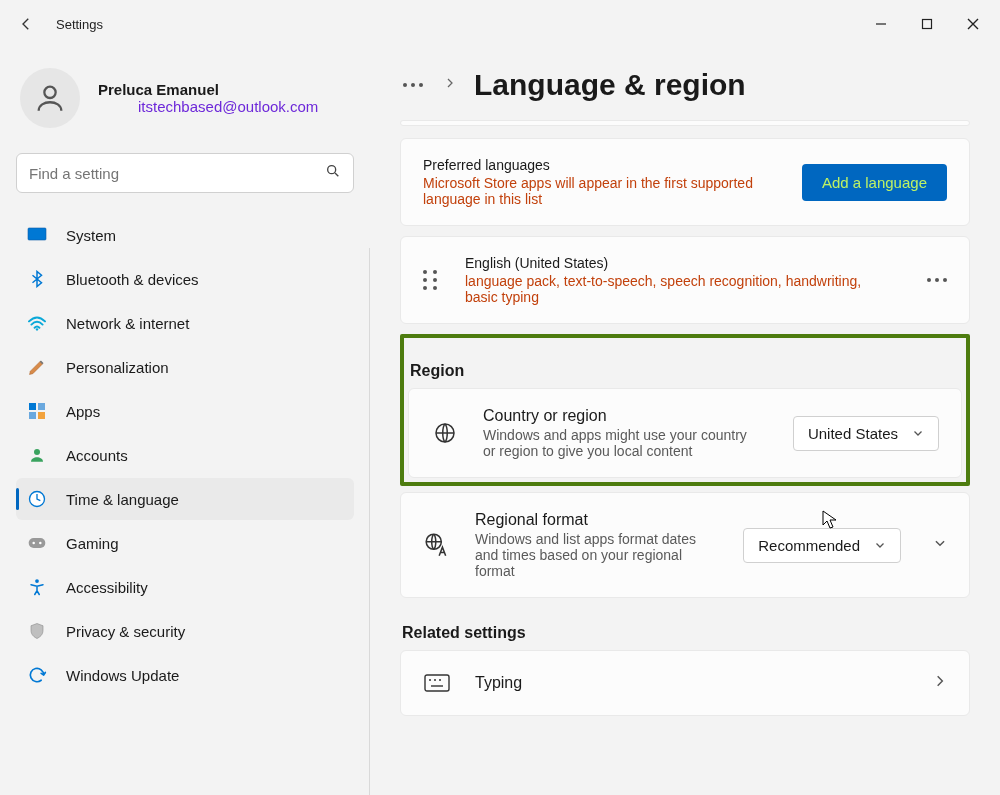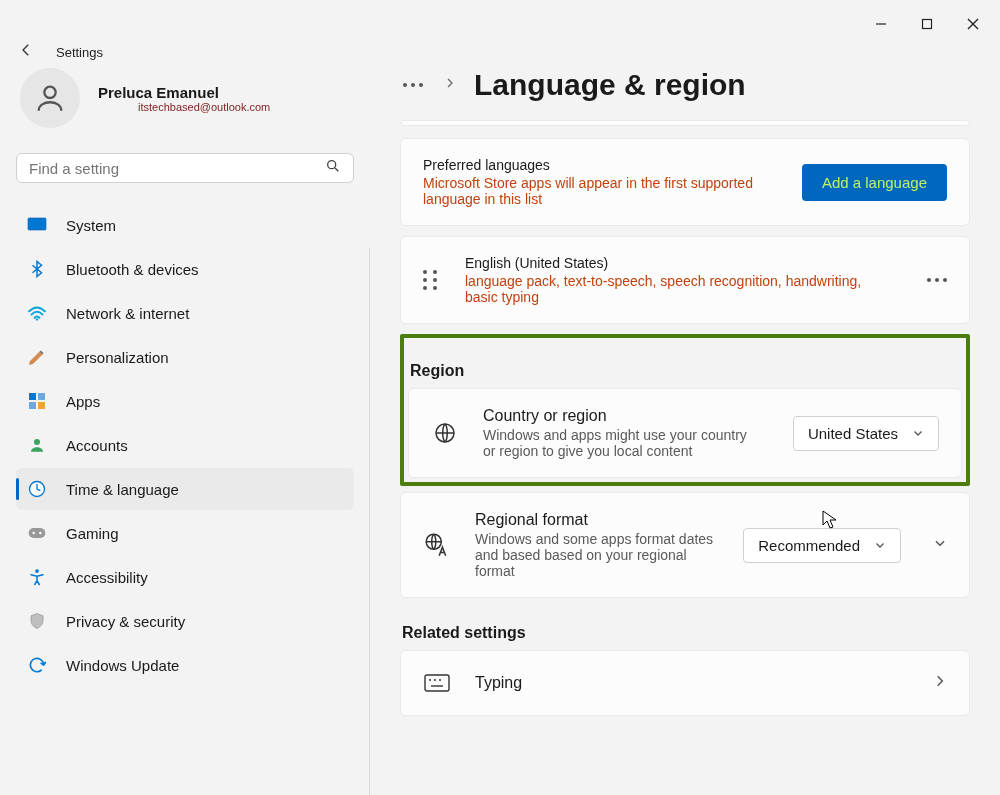--- a/index.html
+++ b/index.html
@@ -21,25 +21,25 @@
   .titlebar .winbtn {
     width: 46px;
     height: 32px;
     display: flex;
     align-items: center;
     justify-content: center;
     color: #222;
   }
   .header-row {
     position: absolute;
-    top: 12px;
+    top: 0;
     left: 0;
     height: 48px;
     display: flex;
-    align-items: flex-end;
+    align-items: center;
     padding-left: 16px;
     gap: 20px;
   }
   .back-arrow {
     width: 20px; height: 20px; display:flex;align-items:center;justify-content:center;
   }
   .app-title { font-size: 13px; color: #222; }
   .layout { display: flex; height: calc(100% - 48px); }
   .sidebar {
     width: 370px;
@@ -54,25 +54,25 @@
     position: absolute;
     right: 0; top: 200px; width:1px; height:580px;
     background:#d9d9d9;
   }
   .profile { display:flex; align-items:center; gap:18px; padding: 4px 4px 12px 4px; }
   .avatar {
     width: 60px; height: 60px; border-radius: 50%;
     background: #e6e6e6; display:flex; align-items:center; justify-content:center;
   }
   .profile-name { font-size: 15px; font-weight:600; }
-  .profile-email { font-size: 11px; color:#7f1d1d;padding-left:40px; }
+  .profile-email { font-size: 15px; color:#6d28d9;padding-left:40px; }
   .searchbox {
     display:flex; align-items:center; justify-content:space-between;
     background:#fff; border:1px solid #d0d0d0; border-radius:6px;
-    height:30px; padding:0 12px; margin-top:6px; margin-bottom:14px;
+    height:40px; padding:0 12px; margin-top:6px; margin-bottom:14px;
   }
   .searchbox input {
     border:none; outline:none; font-size:15px; background:transparent; flex:1;
   }
   .nav { display:flex; flex-direction:column; gap:2px; overflow-y:auto; }
   .nav-item {
     display:flex; align-items:center; gap:18px;
     height:42px; padding:0 8px 0 10px; border-radius:6px;
     font-size:15px; cursor:default;
     position:relative;
@@ -360,21 +360,21 @@
     <div class="setting-row" style="margin-top:6px">
       <div class="setting-icon">
         <svg width="26" height="26" viewBox="0 0 24 24" fill="none" stroke="#333" stroke-width="1.4">
             <circle cx="9" cy="9" r="7"></circle>
             <path d="M2 9h14M9 2c2.5 2.5 2.5 11.5 0 14M9 2c-2.5 2.5-2.5 11.5 0 14"></path>
             <path d="M14 22l3-8 3 8M15 19h4"></path>
           </svg>
       </div>
       <div class="setting-text">
         <div class="setting-title">Regional format</div>
-        <div class="setting-sub">Windows and some apps format dates and based based on your regional format</div>
+        <div class="setting-sub">Windows and list apps format dates and times based on your regional format</div>
       </div>
       <div class="dropdown">
         <span>Recommended</span>
         <span>
           <svg width="12" height="12" viewBox="0 0 24 24" fill="none" stroke="#555" stroke-width="2.5">
               <path d="M5 9l7 7 7-7"></path>
             </svg>
         </span>
       </div>
       <span class="expand-chevron">

